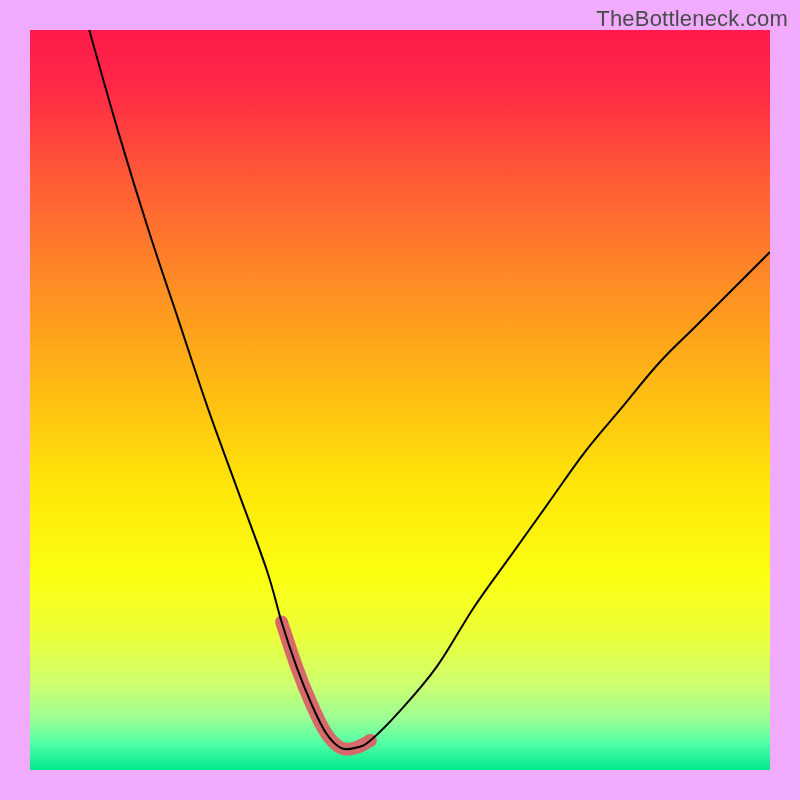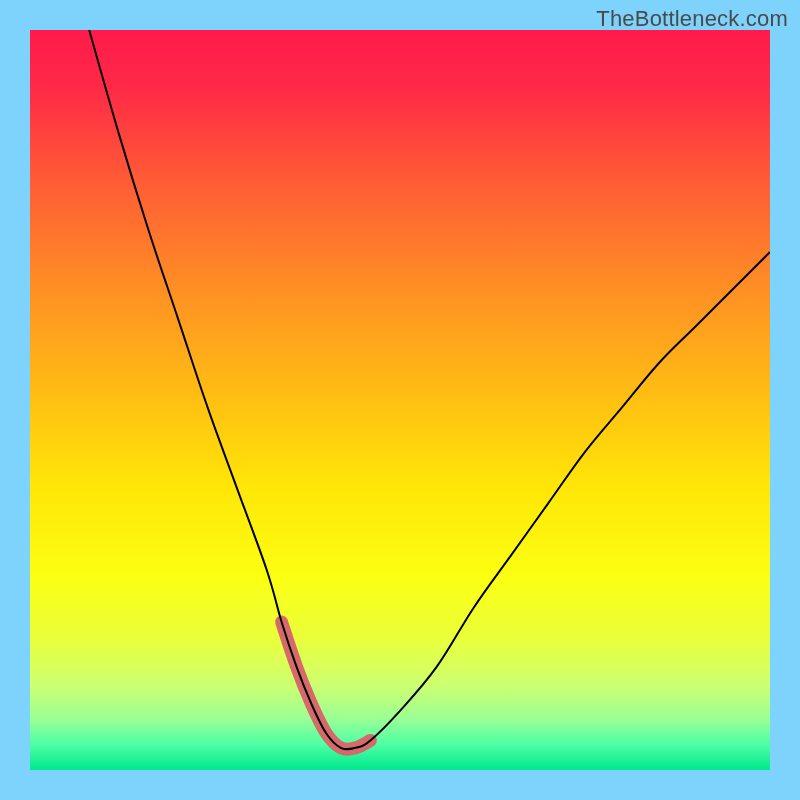--- a/index.html
+++ b/index.html
@@ -10,21 +10,21 @@
     background: #000;
     overflow: hidden;
     font-family: Arial, Helvetica, sans-serif;
   }
   .frame {
     position: absolute;
     left: 0;
     top: 0;
     width: 800px;
     height: 800px;
-    background: #7dd3fc;
+    background: #f0abfc;
   }
   .plot {
     position: absolute;
     left: 30px;
     top: 30px;
     width: 740px;
     height: 740px;
     overflow: hidden;
   }
   .gradient-bg {

